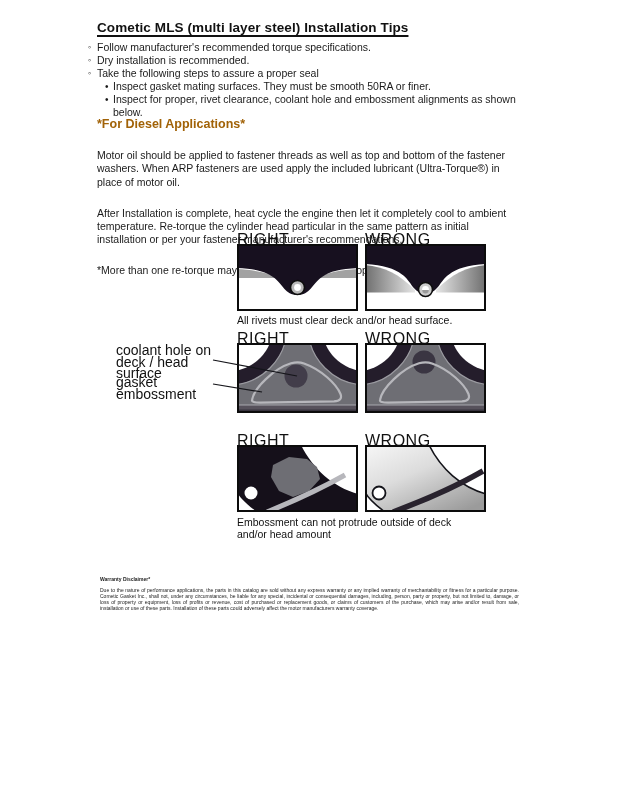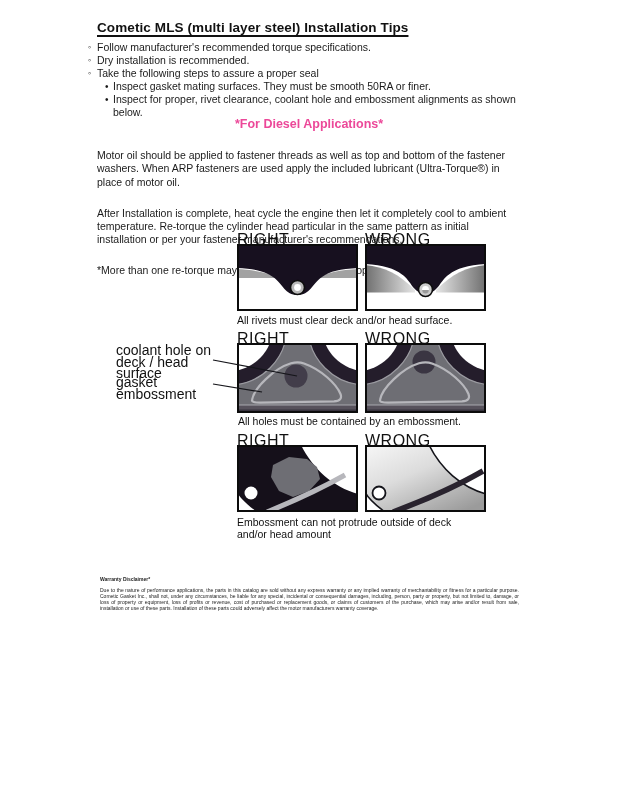--- a/index.html
+++ b/index.html
@@ -14,21 +14,21 @@
     text-decoration:underline; text-decoration-thickness:1.5px; text-underline-offset:3px;
     letter-spacing:0.1px;
   }
   .tips { left:88px; top:41px; width:440px; font-size:10.5px; line-height:13px; }
   .tip-row { display:flex; }
   .tip-marker { width:9px; flex:none; font-size:9px; line-height:13px; }
   .sub-list { padding-left:17px; }
   .sub-row { display:flex; }
   .sub-marker { width:8px; flex:none; font-size:10px; line-height:13px; }
   .diesel { left:97px; top:118px; width:424px; font-size:10.5px; line-height:13.2px; }
-  .diesel h2 { font-size:12.5px; font-weight:bold; margin-bottom:5px; color:#ec4899;text-align:center; }
+  .diesel h2 { font-size:12.5px; font-weight:bold; margin-bottom:5px; color:#a16207; }
   .diesel p { margin-bottom:12px;margin-top:18px; }
   .rw-row { display:flex; justify-content:space-between; width:249px; }
   .rw-label { width:121px; text-align:left; font-size:16px; letter-spacing:0.5px; color:#111; }
   .panels { left:237px; width:249px; display:flex; justify-content:space-between; }
   .caption { font-size:10.5px; line-height:12px; color:#111; }
   .pre { white-space:pre-line; }
   .callout { left:116px; width:111px; text-align:left; font-size:14px; line-height:11.5px; color:#111; }
   .legal { left:100px; top:577px; width:419px; font-size:5px; line-height:5.9px; color:#222; text-align:justify; }
   .legal .blk { margin-bottom:5.5px; }
   .legal .hd { font-weight:bold; margin-bottom:5.5px; text-align:left; }
@@ -151,21 +151,20 @@
       <path d="M15,57 C17,45 37,25.5 54,20.3 C58.5,19 63,19 67,20.5 C84,26.5 99.5,41 103.5,51 C105.2,55.5 103,57.8 97,58.4 L23,59.6 C17.5,59.6 14.6,58.9 15,57 Z" fill="none" stroke="#b7b7bc" stroke-width="2.2" stroke-linejoin="round"></path>
       <rect x="1" y="1" width="119" height="68" fill="none" stroke="#0c0c0c" stroke-width="2"></rect>
     </svg>
   </div>
 
   <svg class="abs" style="left:110px; top:330px; pointer-events:none;" width="430" height="100" viewBox="0 0 430 100">
     <line x1="103" y1="30" x2="187" y2="46" stroke="#15151a" stroke-width="1.2"></line>
     <line x1="103" y1="54" x2="152" y2="62" stroke="#15151a" stroke-width="1.2"></line>
   </svg>
 
-  <div class="abs caption" style="left:238px; top:415px;">All holes must be contained by an embossment.</div>
 
   <div class="abs rw-row" style="left:237px; top:432px;">
     <div class="rw-label">RIGHT</div>
     <div class="rw-label">WRONG</div>
   </div>
   <div class="abs panels" style="top:445px;">
     <svg width="121" height="67" viewBox="0 0 121 67">
       <rect x="0" y="0" width="121" height="67" fill="#ffffff"></rect>
       <path d="M0,0 H64 C76,24 96,42 121,49 V67 H20 C8,58 2.5,52 0,47 Z" fill="#15101a"></path>
       <path d="M36,20 L52,12 L70,14 L80,22 L83,34 L72,46 L56,52 L42,46 L34,32 Z" fill="#6e6e74"></path>

